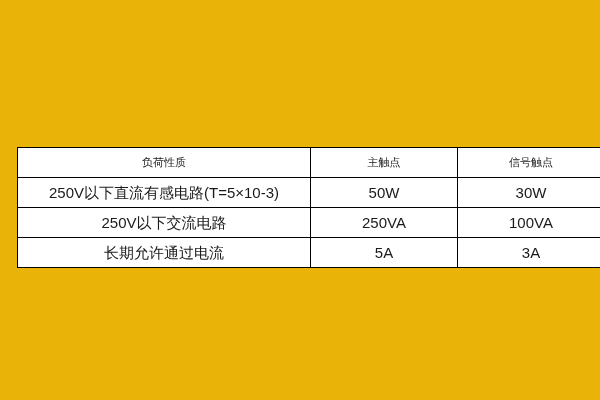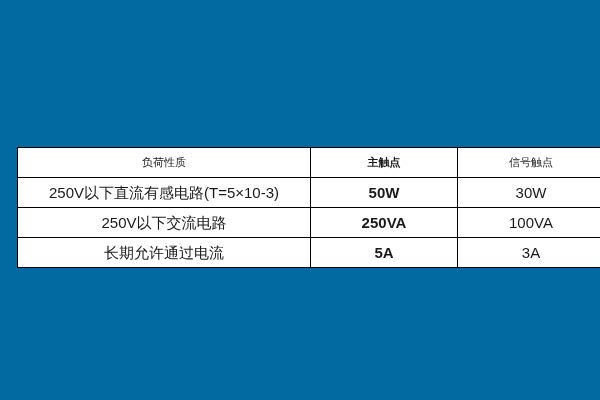--- a/index.html
+++ b/index.html
@@ -10,21 +10,21 @@
     width: 600px;
     height: 400px;
     background: #ffffff;
     font-family: "Liberation Sans", "DejaVu Sans", sans-serif;
     overflow: hidden;
   }
   .page {
     position: relative;
     width: 600px;
     height: 400px;
-    background: #0369a1;
+    background: #eab308;
   }
   .table-wrap {
     position: absolute;
     left: 17px;
     top: 147px;
     width: 566px;
   }
   table.spec-table {
     border-collapse: collapse;
     width: 566px;
@@ -41,21 +41,21 @@
     font-family: "Liberation Sans", "DejaVu Sans", sans-serif;
     line-height: 1.2;
     padding: 0 3px;
     white-space: nowrap;
     overflow: hidden;
   }
   table.spec-table tr.header-row td {
     font-size: 11px;
   }
   .col-desc { width: 286px; }
-  .col-main { width: 140px; font-weight: bold; }
+  .col-main { width: 140px; }
   .col-sig  { width: 140px; }
 </style>
 </head>
 <body>
 
 <div class="page">
   <div class="table-wrap">
     <table class="spec-table">
       <tbody>
         <tr class="header-row">

